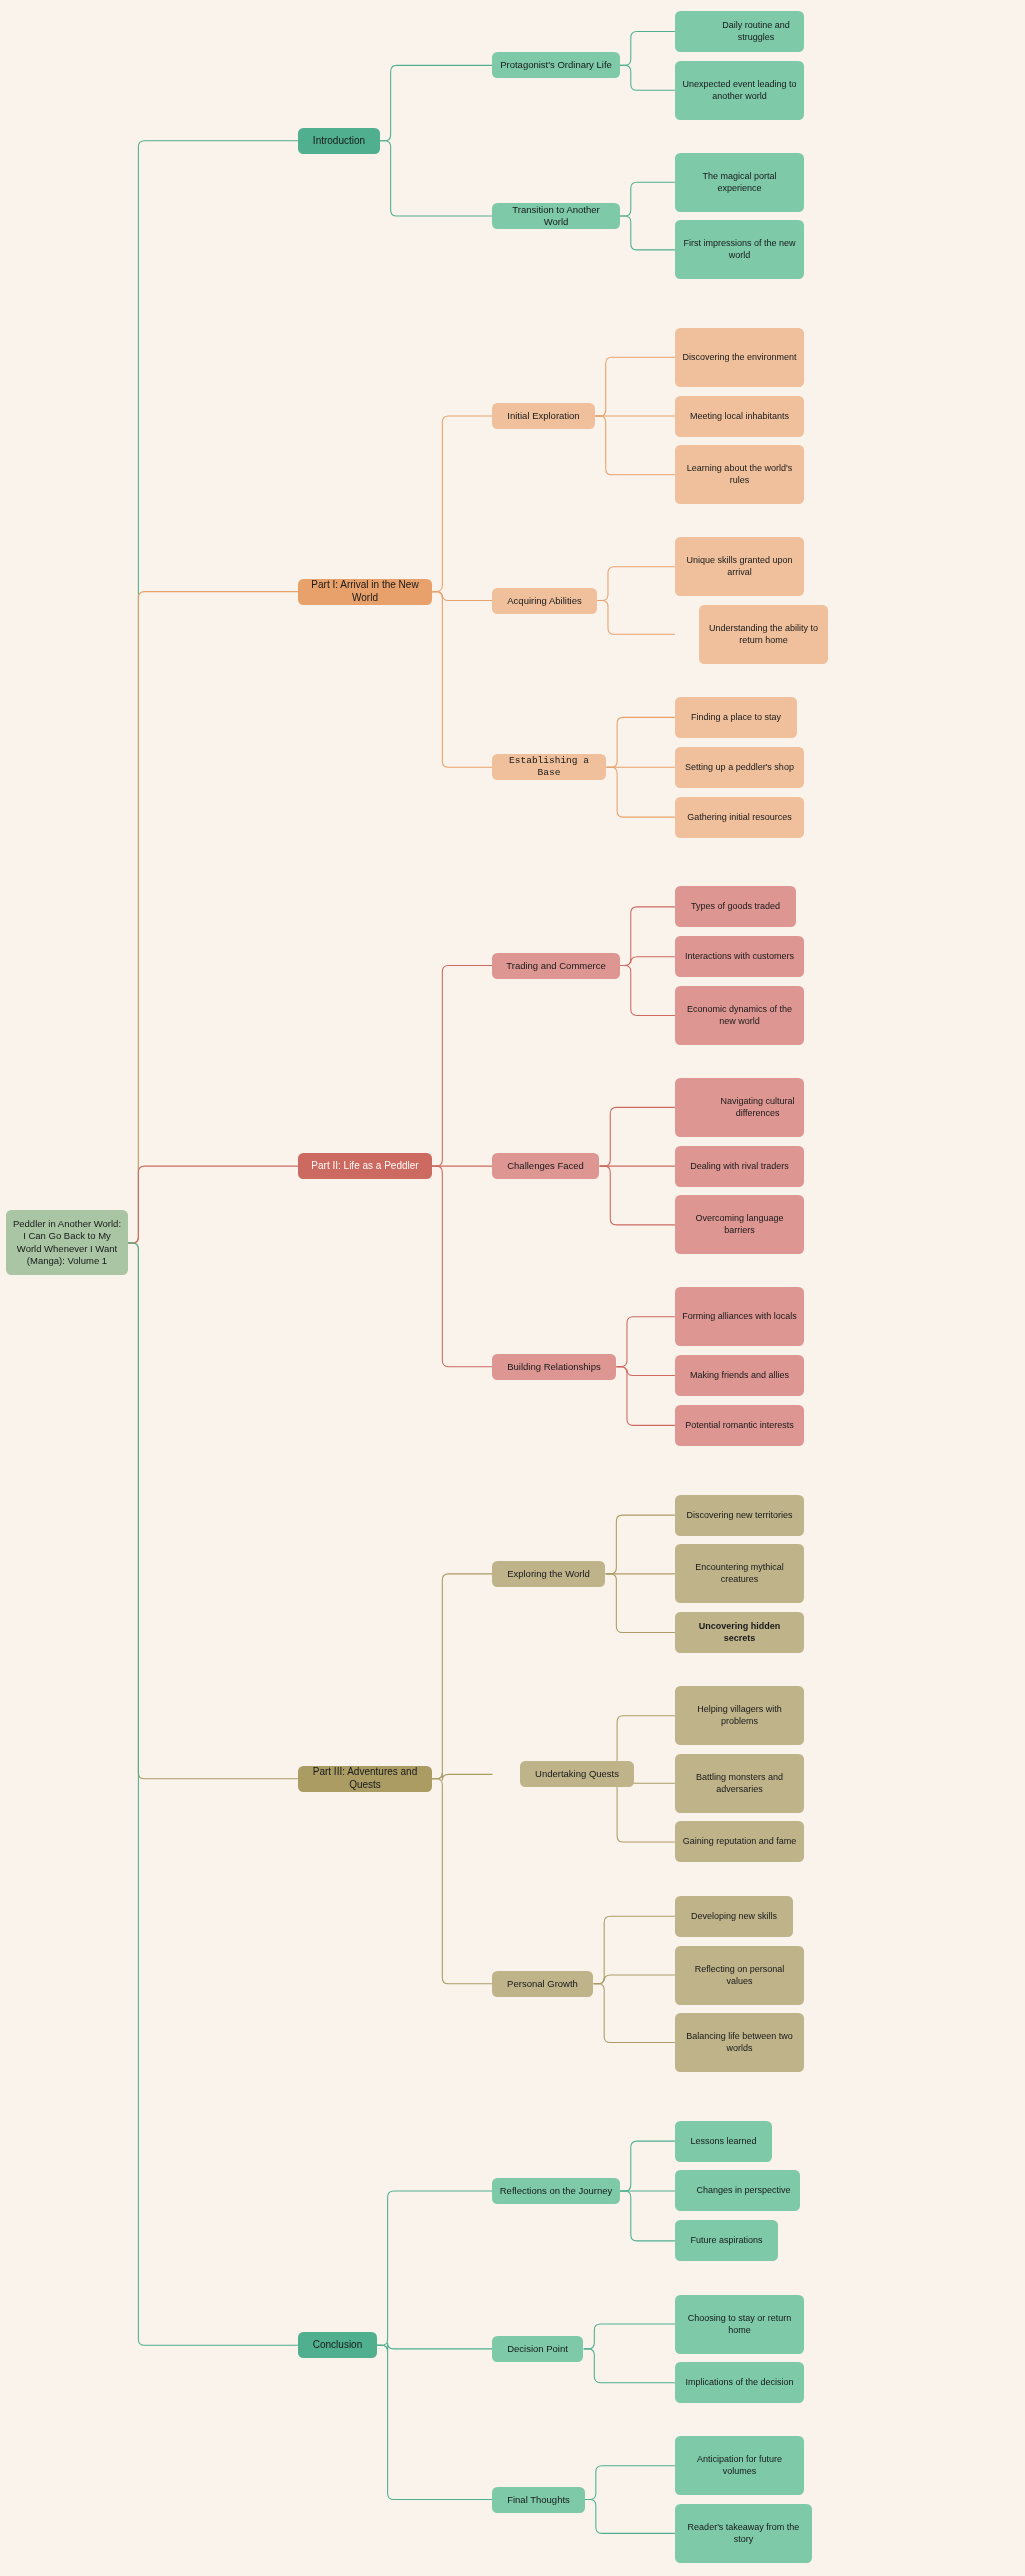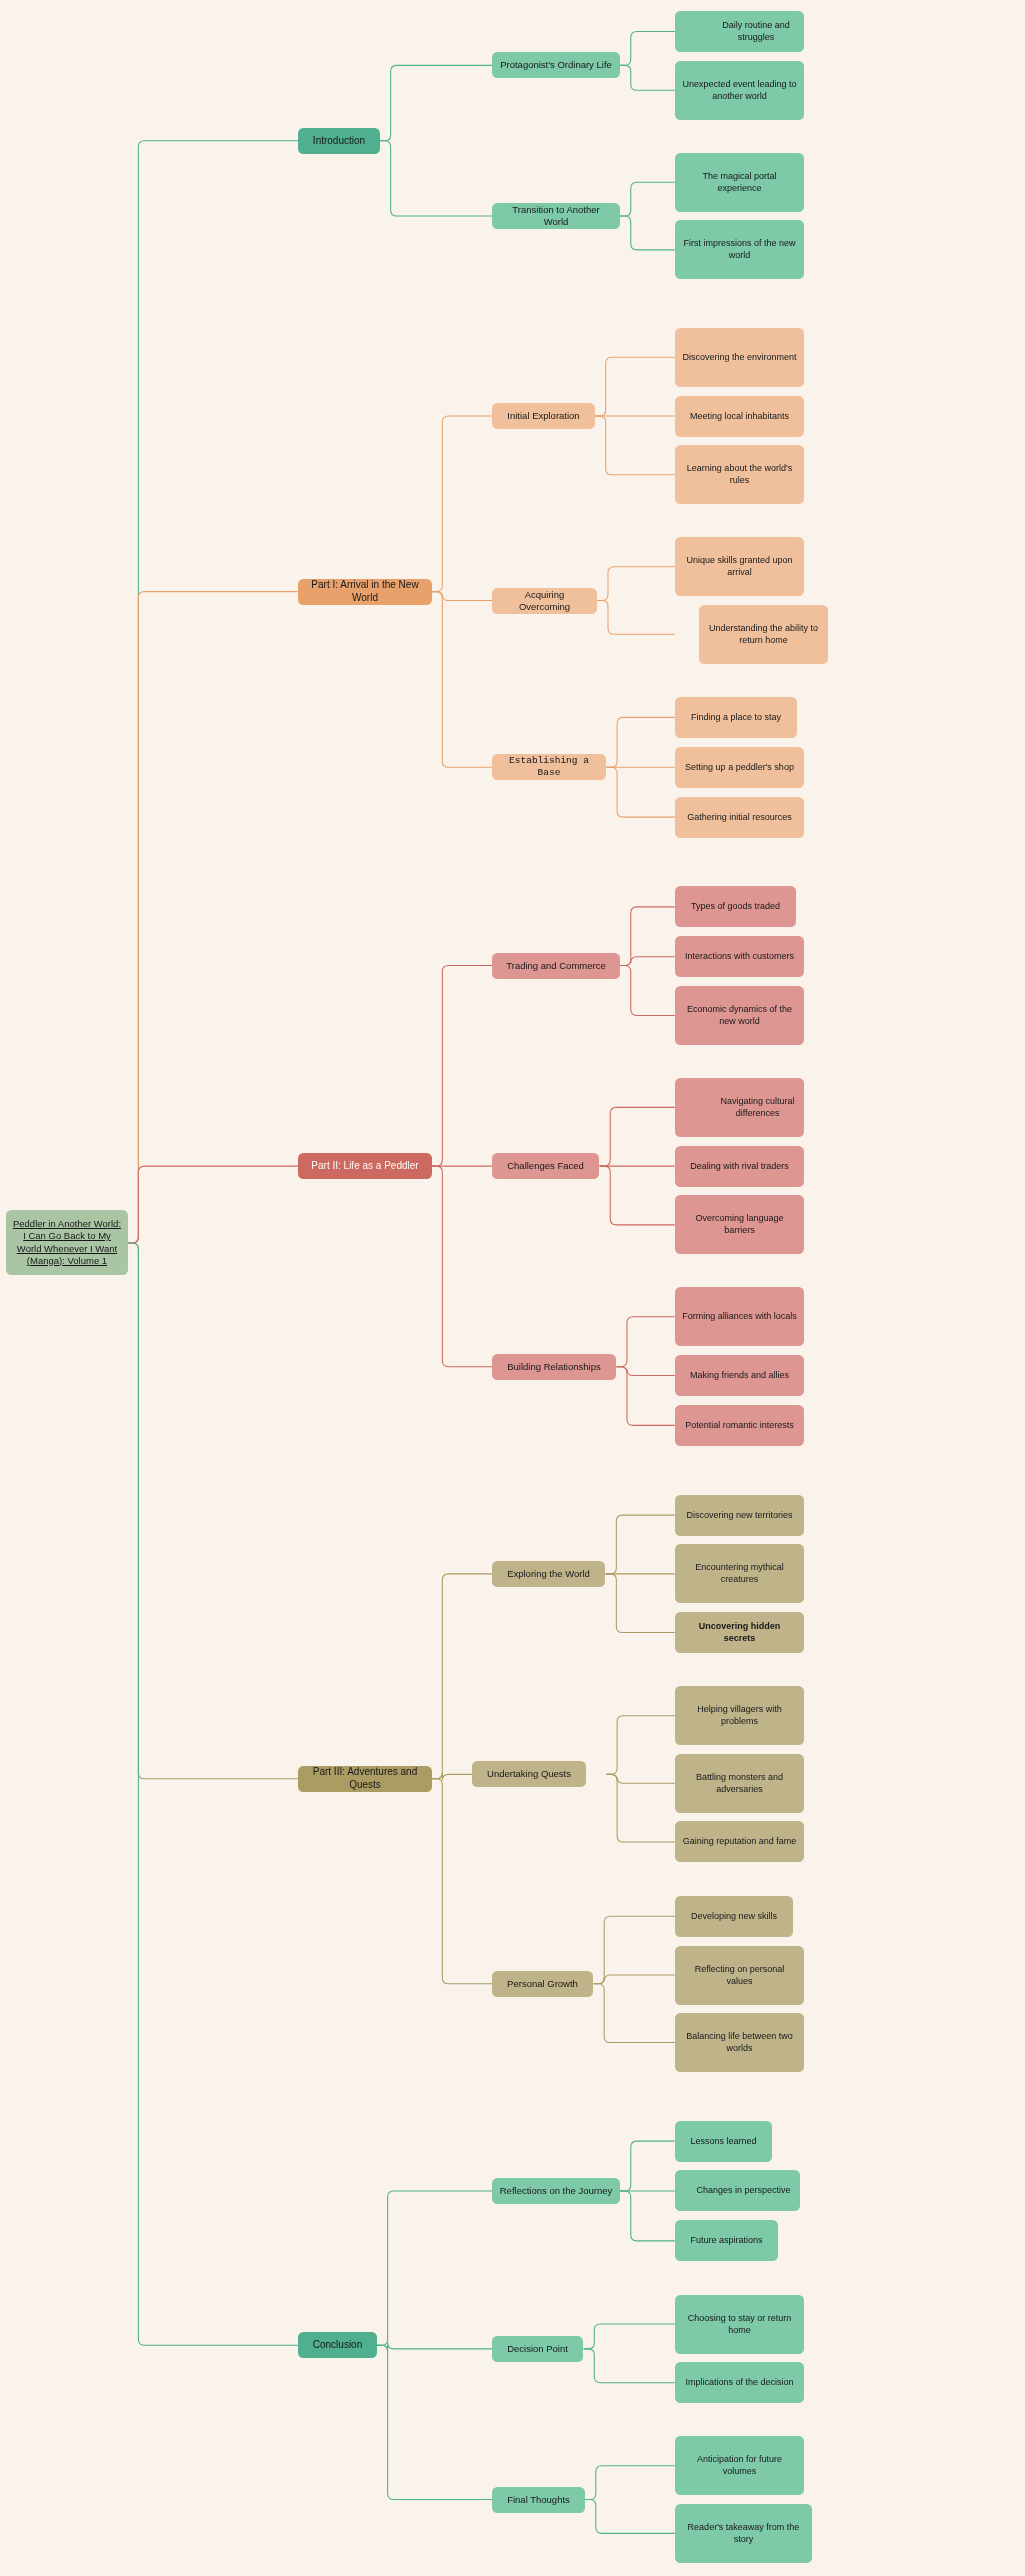--- a/index.html
+++ b/index.html
@@ -15,21 +15,21 @@
   .node{
     position:absolute;
     box-sizing:border-box;
     border-radius:5.3px;
     display:flex;align-items:center;justify-content:center;
     text-align:center;
     padding:3.8px 6.8px;
     line-height:1.28;
     color:#17181a;
   }
-  .n-root{font-size:9.5px;text-decoration:underline;}
+  .n-root{font-size:9.5px;}
   .n-l1{font-size:10px;}
   .n-l2{font-size:9.5px;}
   .n-l3{font-size:9px;}
   .white-text{color:#fdfaf6;}
 </style>
 </head>
 <body>
 
 <div id="map">
   <svg class="links" id="links" viewBox="0 0 1350 3390" width="1026" height="2576">
@@ -97,21 +97,21 @@
       <div class="node n-l3" style="left: 675px; top: 11px; width: 129px; height: 41px; background: rgb(125, 201, 168); padding-left: 40px;">Daily routine and struggles</div>
       <div class="node n-l3" style="left: 675px; top: 61px; width: 129px; height: 59px; background: rgb(125, 201, 168);">Unexpected event leading to another world</div>
       <div class="node n-l2" style="left: 492px; top: 203px; width: 128px; height: 26px; background: rgb(125, 201, 168);">Transition to Another World</div>
       <div class="node n-l3" style="left: 675px; top: 153px; width: 129px; height: 59px; background: rgb(125, 201, 168);">The magical portal experience</div>
       <div class="node n-l3" style="left: 675px; top: 220px; width: 129px; height: 59px; background: rgb(125, 201, 168);">First impressions of the new world</div>
       <div class="node n-l1" style="left: 298px; top: 579px; width: 134px; height: 26px; background: rgb(232, 161, 106);">Part I: Arrival in the New World</div>
       <div class="node n-l2" style="left: 492px; top: 403px; width: 103px; height: 26px; background: rgb(239, 192, 155);">Initial Exploration</div>
       <div class="node n-l3" style="left: 675px; top: 328px; width: 129px; height: 59px; background: rgb(239, 192, 155);">Discovering the environment</div>
       <div class="node n-l3" style="left: 675px; top: 396px; width: 129px; height: 41px; background: rgb(239, 192, 155);">Meeting local inhabitants</div>
       <div class="node n-l3" style="left: 675px; top: 445px; width: 129px; height: 59px; background: rgb(239, 192, 155);">Learning about the world's rules</div>
-      <div class="node n-l2" style="left: 492px; top: 588px; width: 105px; height: 26px; background: rgb(239, 192, 155);">Acquiring Overcoming</div>
+      <div class="node n-l2" style="left: 492px; top: 588px; width: 105px; height: 26px; background: rgb(239, 192, 155);">Acquiring Abilities</div>
       <div class="node n-l3" style="left: 675px; top: 537px; width: 129px; height: 59px; background: rgb(239, 192, 155);">Unique skills granted upon arrival</div>
       <div class="node n-l3" style="left: 699px; top: 605px; width: 129px; height: 59px; background: rgb(239, 192, 155);">Understanding the ability to return home</div>
       <div class="node n-l2" style="left: 492px; top: 754px; width: 114px; height: 26px; background: rgb(239, 192, 155); font-family: Liberation Mono, monospace;">Establishing a Base</div>
       <div class="node n-l3" style="left: 675px; top: 697px; width: 122px; height: 41px; background: rgb(239, 192, 155);">Finding a place to stay</div>
       <div class="node n-l3" style="left: 675px; top: 747px; width: 129px; height: 41px; background: rgb(239, 192, 155);">Setting up a peddler's shop</div>
       <div class="node n-l3" style="left: 675px; top: 797px; width: 129px; height: 41px; background: rgb(239, 192, 155);">Gathering initial resources</div>
       <div class="node n-l1 white-text" style="left: 298px; top: 1153px; width: 134px; height: 26px; background: rgb(204, 106, 97);">Part II: Life as a Peddler</div>
       <div class="node n-l2" style="left: 492px; top: 953px; width: 128px; height: 26px; background: rgb(221, 150, 145);">Trading and Commerce</div>
       <div class="node n-l3" style="left: 675px; top: 886px; width: 121px; height: 41px; background: rgb(221, 150, 145);">Types of goods traded</div>
       <div class="node n-l3" style="left: 675px; top: 936px; width: 129px; height: 41px; background: rgb(221, 150, 145);">Interactions with customers</div>
@@ -122,21 +122,21 @@
       <div class="node n-l3" style="left: 675px; top: 1195px; width: 129px; height: 59px; background: rgb(221, 150, 145);">Overcoming language barriers</div>
       <div class="node n-l2" style="left: 492px; top: 1354px; width: 124px; height: 26px; background: rgb(221, 150, 145);">Building Relationships</div>
       <div class="node n-l3" style="left: 675px; top: 1287px; width: 129px; height: 59px; background: rgb(221, 150, 145);">Forming alliances with locals</div>
       <div class="node n-l3" style="left: 675px; top: 1355px; width: 129px; height: 41px; background: rgb(221, 150, 145);">Making friends and allies</div>
       <div class="node n-l3" style="left: 675px; top: 1405px; width: 129px; height: 41px; background: rgb(221, 150, 145);">Potential romantic interests</div>
       <div class="node n-l1" style="left: 298px; top: 1766px; width: 134px; height: 26px; background: rgb(171, 156, 99);">Part III: Adventures and Quests</div>
       <div class="node n-l2" style="left: 492px; top: 1561px; width: 113px; height: 26px; background: rgb(191, 179, 137);">Exploring the World</div>
       <div class="node n-l3" style="left: 675px; top: 1495px; width: 129px; height: 41px; background: rgb(191, 179, 137);">Discovering new territories</div>
       <div class="node n-l3" style="left: 675px; top: 1544px; width: 129px; height: 59px; background: rgb(191, 179, 137);">Encountering mythical creatures</div>
       <div class="node n-l3" style="left: 675px; top: 1612px; width: 129px; height: 41px; background: rgb(191, 179, 137); font-weight: bold;">Uncovering hidden secrets</div>
-      <div class="node n-l2" style="left: 472px; top: 1761px; width: 114px; height: 26px; background: rgb(191, 179, 137);">Undertaking Quests</div>
+      <div class="node n-l2" style="left: 520px; top: 1761px; width: 114px; height: 26px; background: rgb(191, 179, 137);">Undertaking Quests</div>
       <div class="node n-l3" style="left: 675px; top: 1686px; width: 129px; height: 59px; background: rgb(191, 179, 137);">Helping villagers with problems</div>
       <div class="node n-l3" style="left: 675px; top: 1754px; width: 129px; height: 59px; background: rgb(191, 179, 137);">Battling monsters and adversaries</div>
       <div class="node n-l3" style="left: 675px; top: 1821px; width: 129px; height: 41px; background: rgb(191, 179, 137);">Gaining reputation and fame</div>
       <div class="node n-l2" style="left: 492px; top: 1971px; width: 101px; height: 26px; background: rgb(191, 179, 137);">Personal Growth</div>
       <div class="node n-l3" style="left: 675px; top: 1896px; width: 118px; height: 41px; background: rgb(191, 179, 137);">Developing new skills</div>
       <div class="node n-l3" style="left: 675px; top: 1946px; width: 129px; height: 59px; background: rgb(191, 179, 137);">Reflecting on personal values</div>
       <div class="node n-l3" style="left: 675px; top: 2013px; width: 129px; height: 59px; background: rgb(191, 179, 137);">Balancing life between two worlds</div>
       <div class="node n-l1" style="left: 298px; top: 2332px; width: 79px; height: 26px; background: rgb(79, 175, 142);">Conclusion</div>
       <div class="node n-l2" style="left: 492px; top: 2178px; width: 128px; height: 26px; background: rgb(125, 201, 168);">Reflections on the Journey</div>
       <div class="node n-l3" style="left: 675px; top: 2121px; width: 97px; height: 41px; background: rgb(125, 201, 168);">Lessons learned</div>

